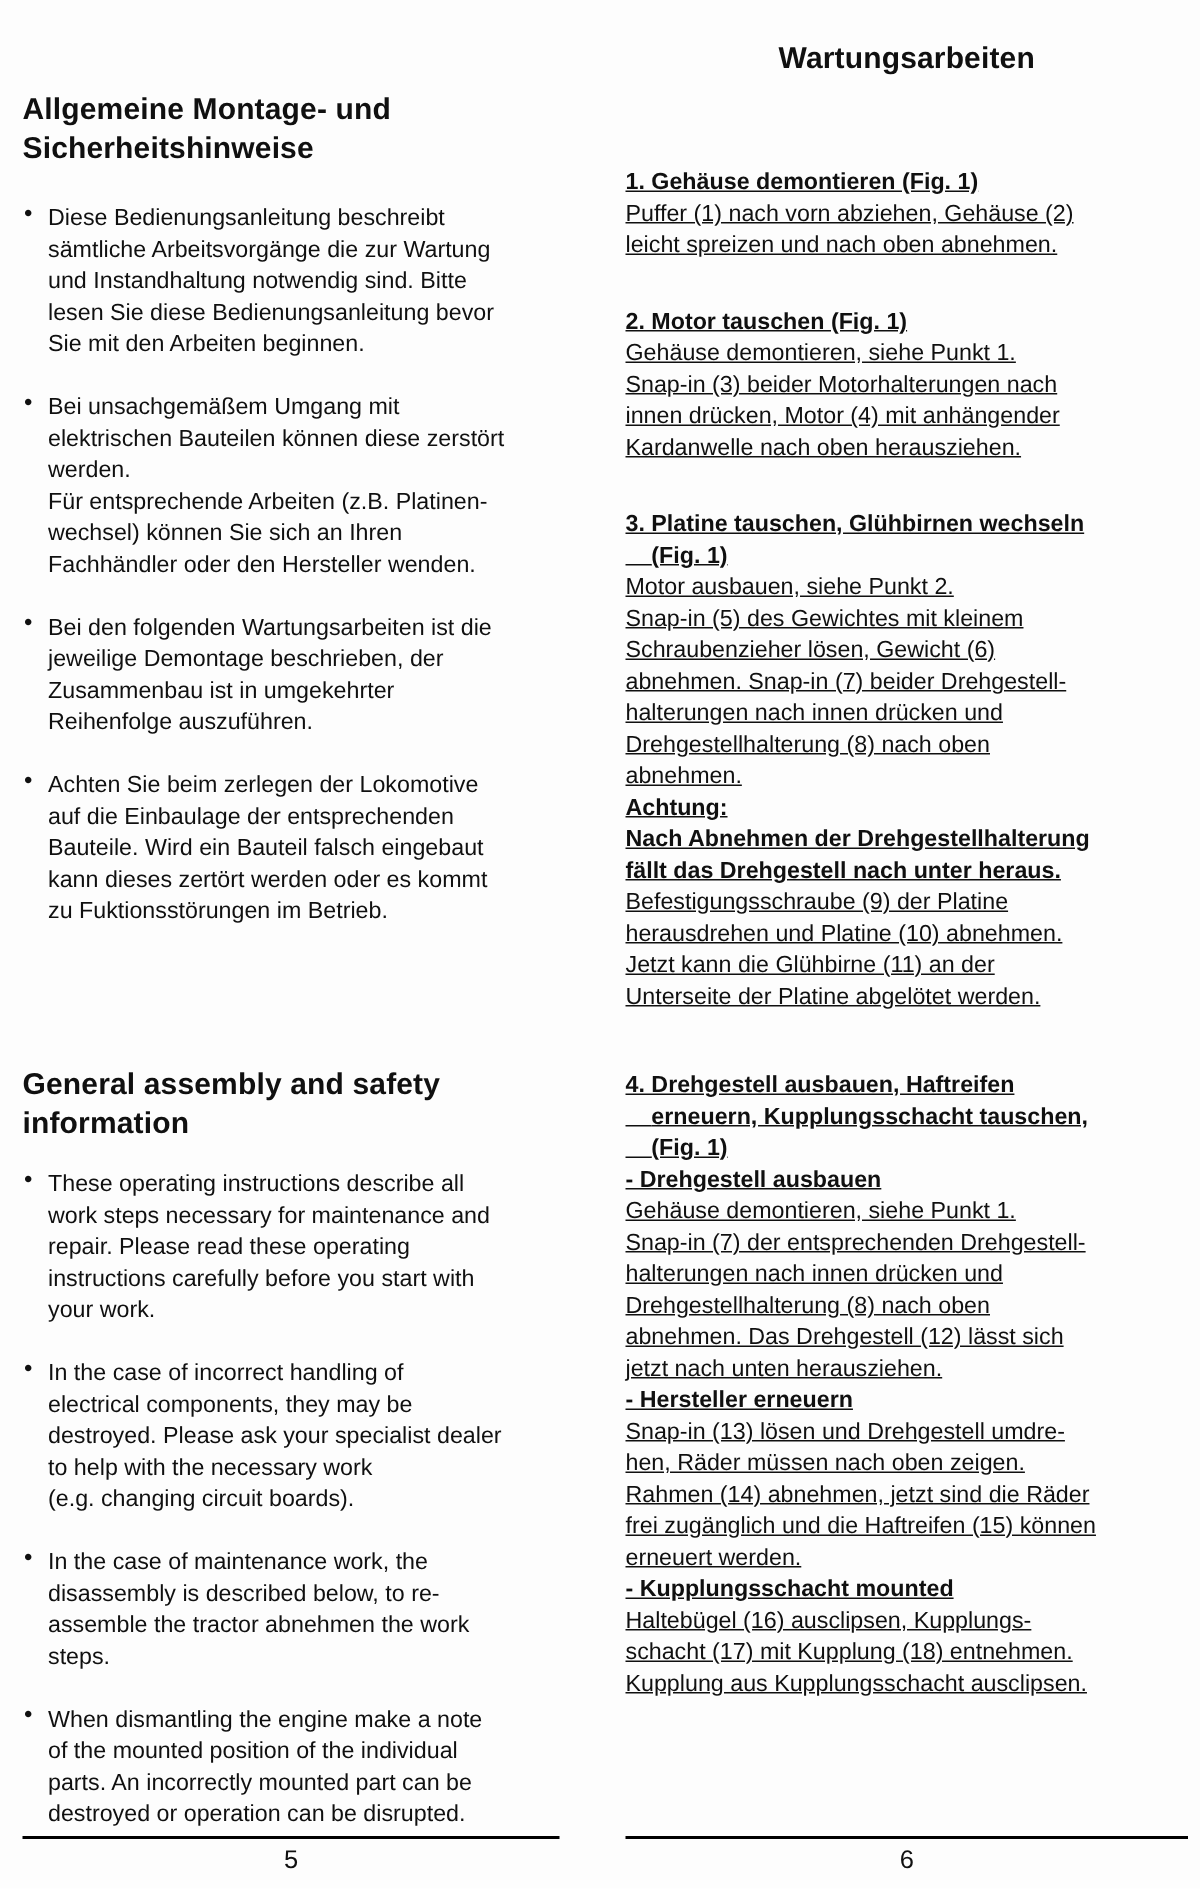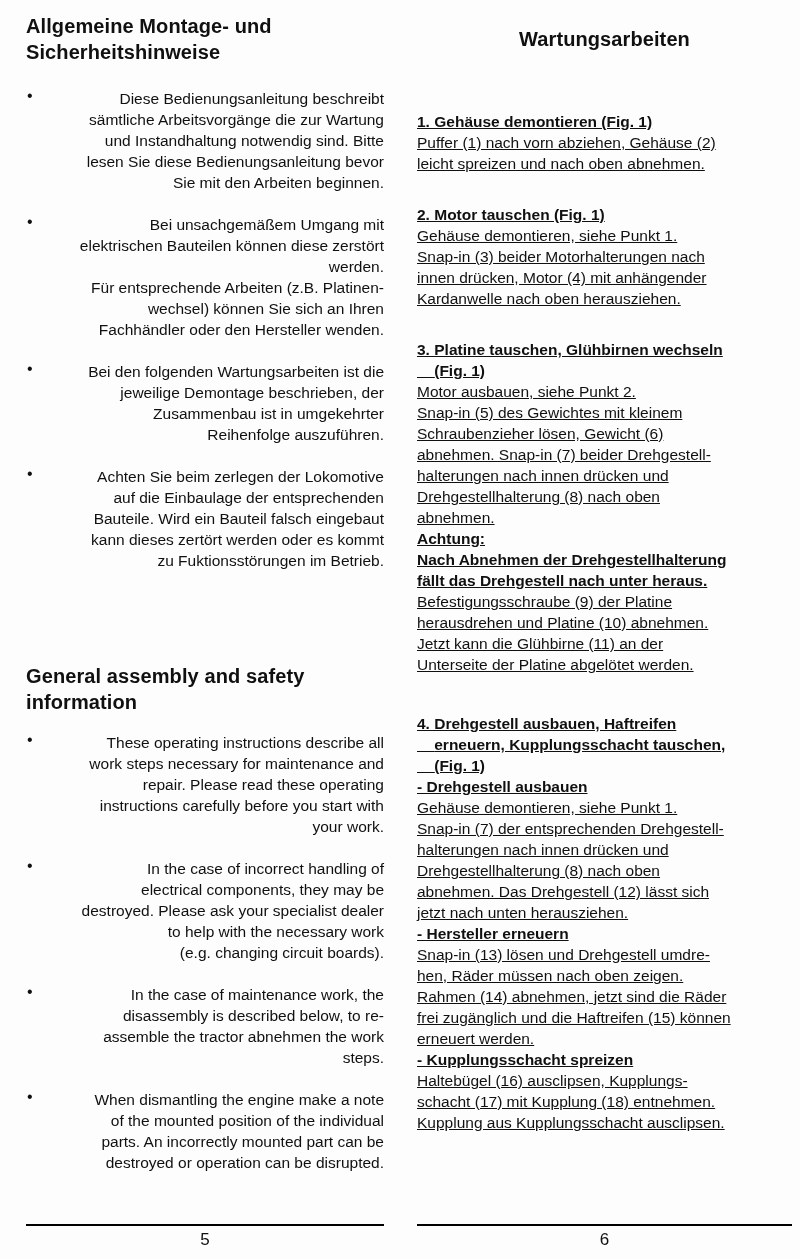--- a/index.html
+++ b/index.html
@@ -9,39 +9,39 @@
     font-family: "Liberation Sans", sans-serif;
     color: #101010;
     position: relative;
     overflow: hidden;
   }
   .page {
     position: absolute; inset: 0;
     background: #fdfdfd;
   }
   .col { position: absolute; top: 0; bottom: 0; }
-  .col-left  { left: 26px;  width: 358px; }
+  .col-left  { left: 15px;  width: 358px; margin-top: 47px; }
   .col-right { left: 417px; width: 375px; }
 
   .h1 {
     font-size: 20px; font-weight: 700; line-height: 26px;
     white-space: pre-line; letter-spacing: 0.1px;
   }
   .col-left .h1.de { padding-top: 13px; margin-bottom: 23px; }
   .col-left .h1.en { margin-top: 92px; margin-bottom: 17px; }
   .col-right .h1   { padding-top: 26px; margin-bottom: 59px; text-align: center; }
 
   .body-text {
     font-size: 15.5px; line-height: 21px;
     white-space: pre-wrap;
   }
   .bold { font-weight: 700; }
 
   .bullet {
-    position: relative; padding-left: 17px; margin-bottom: 21px; text-align: right;
+    position: relative; padding-left: 17px; margin-bottom: 21px;
   }
   .bullet::before {
     content: "\2022";
     position: absolute; left: 1px; top: -1px;
     font-size: 16px;
   }
 
   .section { margin-bottom: 30px; text-decoration: underline; }
   .section.sec-4 { margin-top: 38px; margin-bottom: 0; }
 
@@ -172,21 +172,21 @@
 halterungen nach innen drücken und
 Drehgestellhalterung (8) nach oben
 abnehmen. Das Drehgestell (12) lässt sich
 jetzt nach unten herausziehen.</div>
       <div class="body-text bold">- Hersteller erneuern</div>
       <div class="body-text">Snap-in (13) lösen und Drehgestell umdre-
 hen, Räder müssen nach oben zeigen.
 Rahmen (14) abnehmen, jetzt sind die Räder
 frei zugänglich und die Haftreifen (15) können
 erneuert werden.</div>
-      <div class="body-text bold">- Kupplungsschacht spreizen</div>
+      <div class="body-text bold">- Kupplungsschacht mounted</div>
       <div class="body-text">Haltebügel (16) ausclipsen, Kupplungs-
 schacht (17) mit Kupplung (18) entnehmen.
 Kupplung aus Kupplungsschacht ausclipsen.</div>
     </div>
 
     <div class="footer">
       <div class="rule"></div>
       <div class="pagenum">6</div>
     </div>
   </div>

